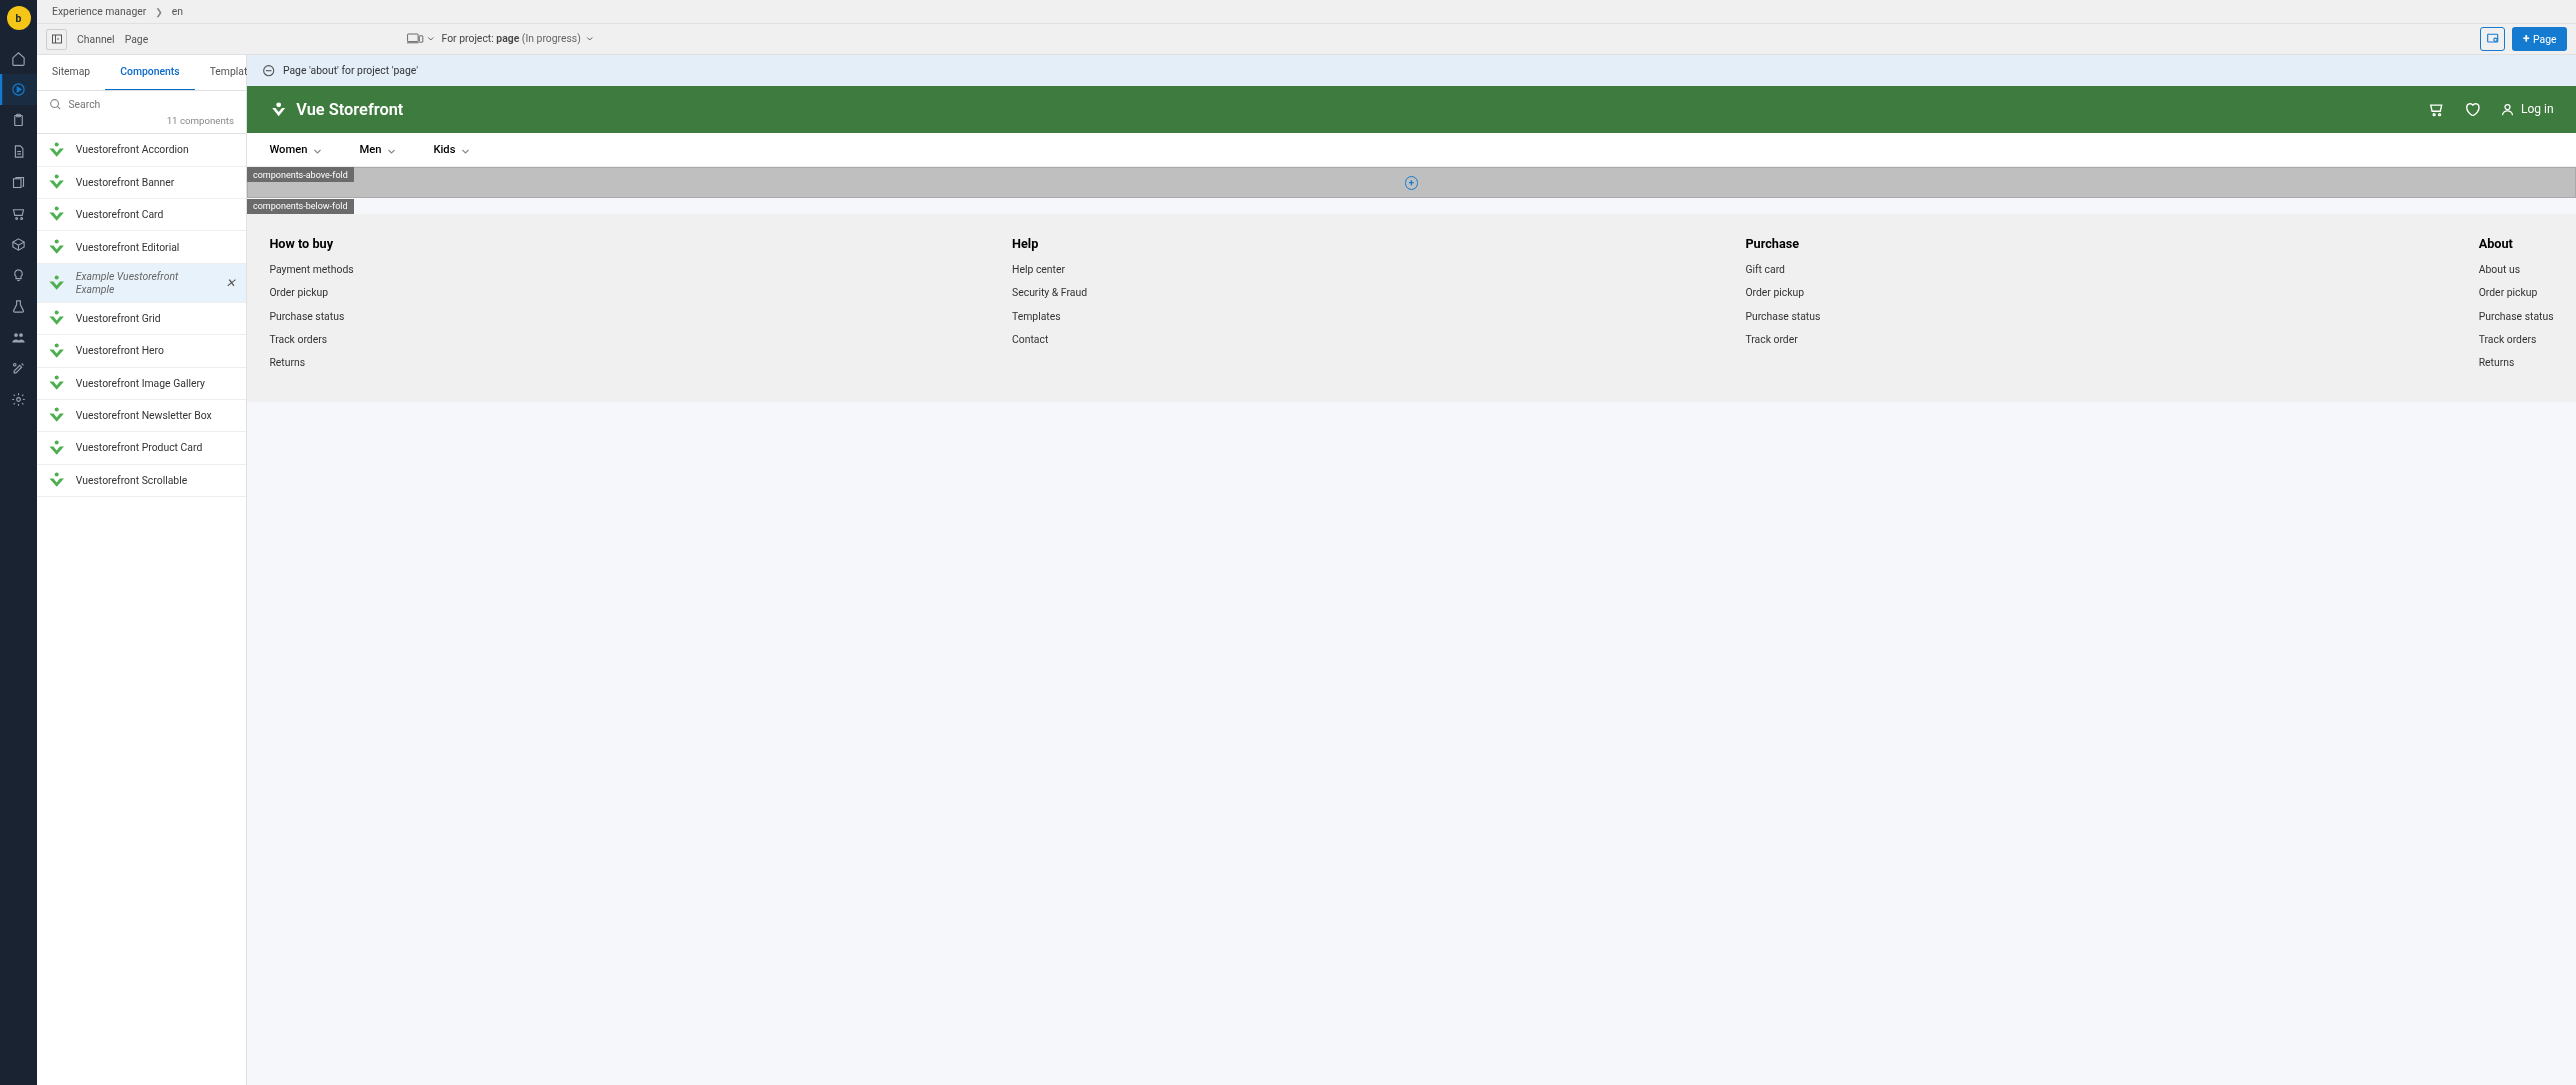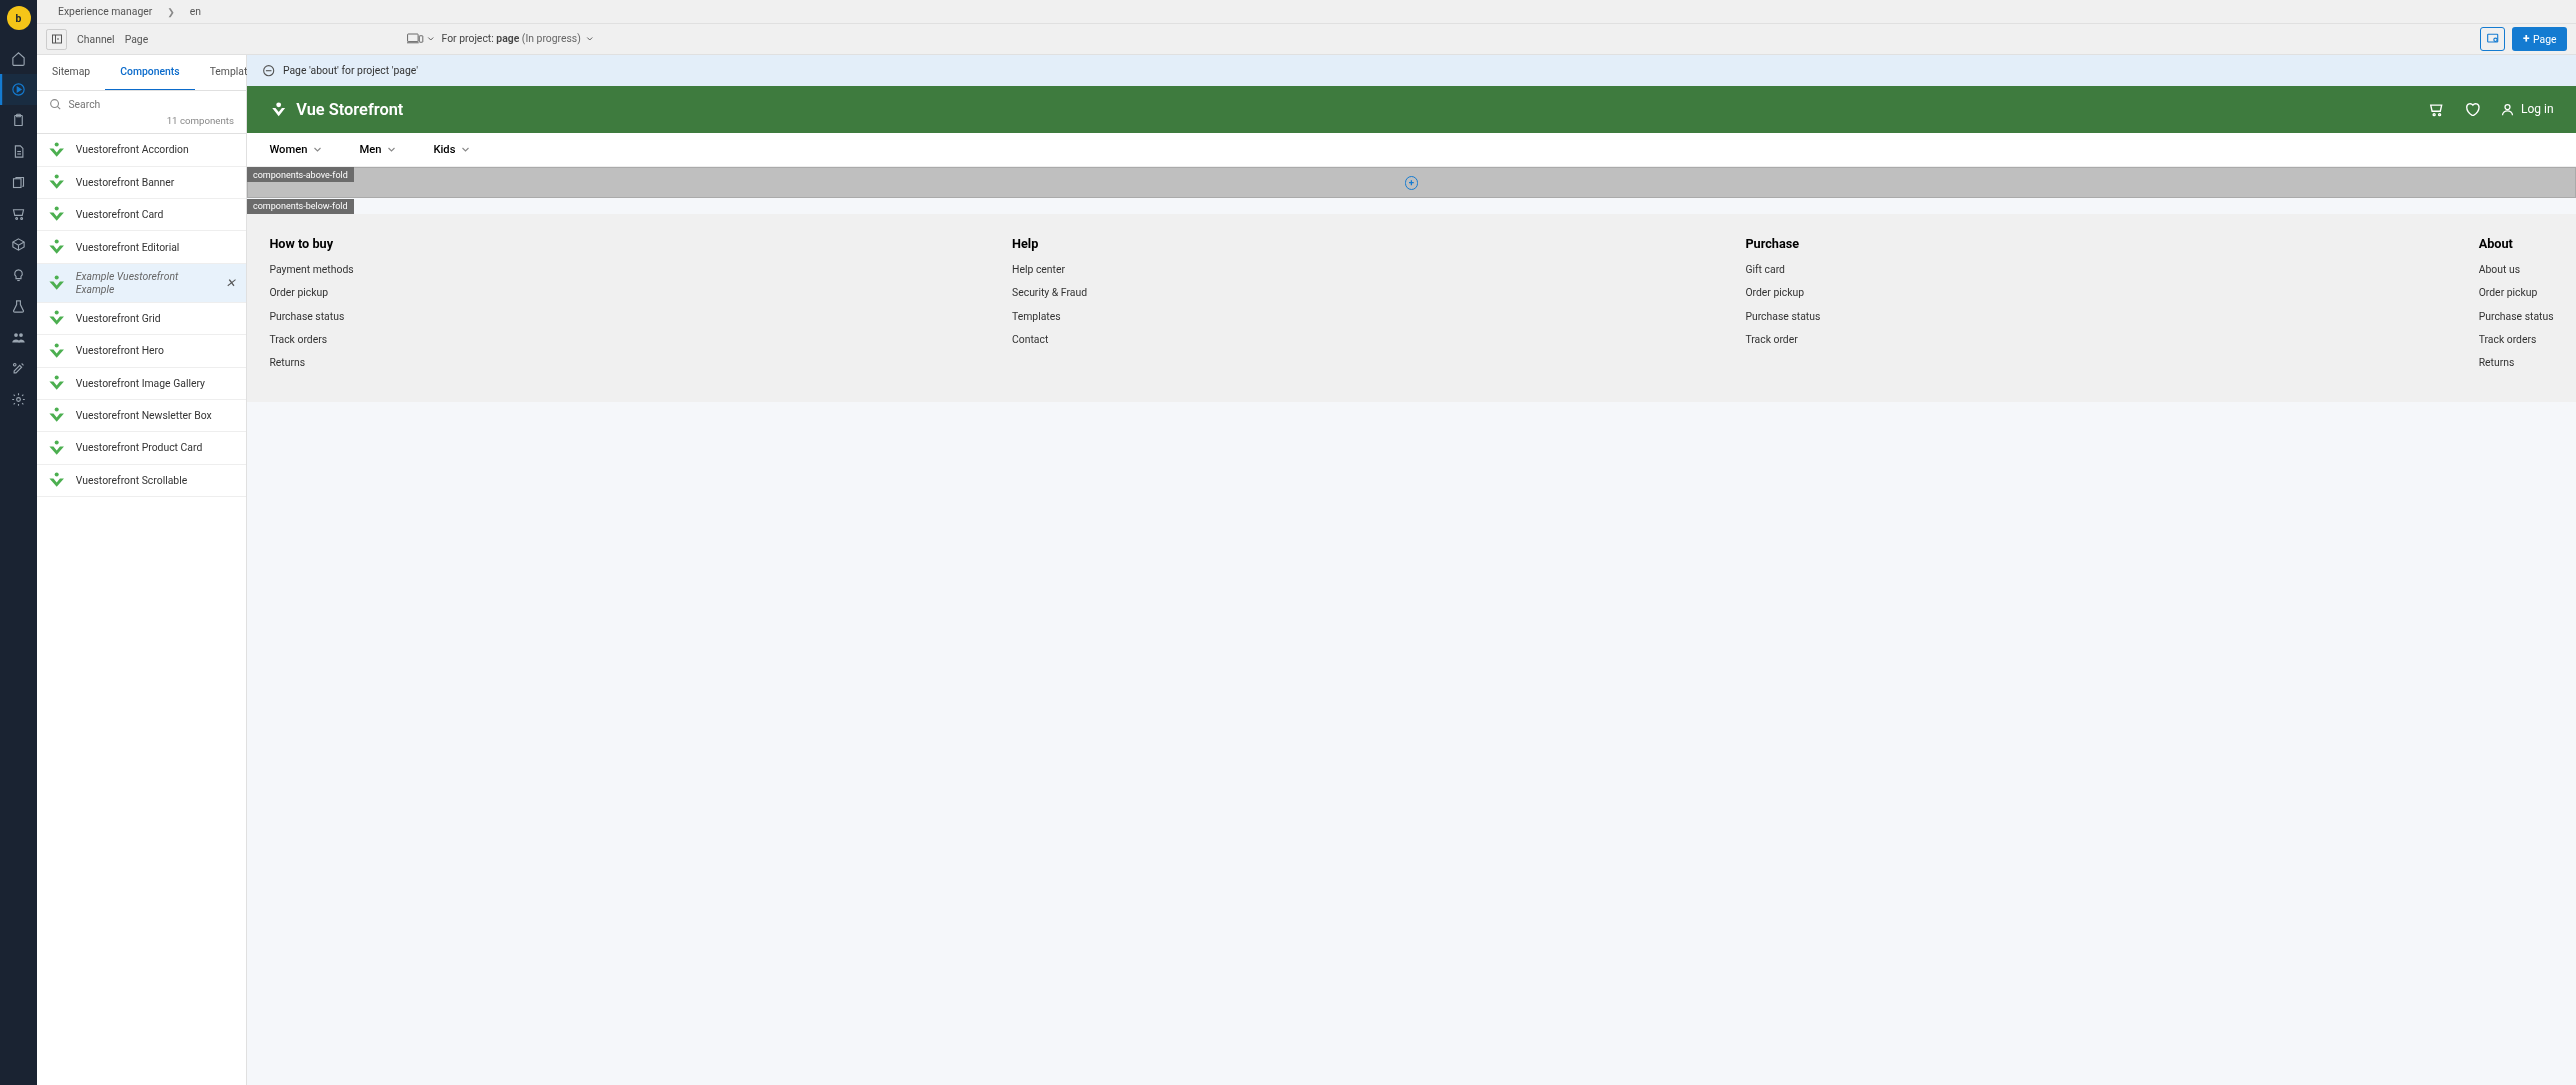--- a/index.html
+++ b/index.html
@@ -9,21 +9,21 @@
 .rail { width: 37px; background: #1a2332; display: flex; flex-direction: column; align-items: center; padding-top: 6px; flex-shrink: 0; }
 .rail-logo { width: 24px; height: 24px; background: #f5c518; border-radius: 50%; display: flex; align-items: center; justify-content: center; color: #1a2332; font-weight: bold; margin-bottom: 13.4px; font-size: 10.4px; }
 .rail-item { width: 37px; height: 31px; display: flex; align-items: center; justify-content: center; color: #9aa5b1; cursor: pointer; }
 .rail-item.active { color: #147bd1; background: rgba(20,123,209,0.1); box-shadow: inset 2.2px 0 0 #147bd1; }
 .rail-item svg { width: 15px; height: 15px; }
 
 .main { flex: 1; display: flex; flex-direction: column; overflow: hidden; }
 
 
 .breadcrumb { height: 24px; background: #f0f0f0; display: flex; align-items: center; padding: 0 15px; font-size: 10.4px; color: #333; gap: 9px; border-bottom: 0.7px solid #e0e0e0; }
-.breadcrumb span { color: #555; margin-left: 6px; }
+.breadcrumb span { color: #555; }
 .breadcrumb .chev { color: #888; font-size: 9px; }
 
 
 .toolbar { height: 31px; background: #f0f0f0; display: flex; align-items: center; padding: 0 9px; border-bottom: 0.7px solid #e0e0e0; gap: 10px; }
 .toolbar-btn { width: 21px; height: 21px; display: flex; align-items: center; justify-content: center; border: 0.7px solid #ccc; border-radius: 2.2px; cursor: pointer; }
 .toolbar-label { font-size: 10.4px; color: #555; cursor: pointer; }
 .toolbar-spacer1 { flex: 0 0 239px; }
 .toolbar-center { display: flex; align-items: center; gap: 7.5px; }
 .device-icon { display: flex; align-items: center; gap: 3px; cursor: pointer; }
 .project-label { font-size: 10.4px; color: #444; }
@@ -55,21 +55,21 @@
 .info-bar { background: #e3eef9; padding: 9px 15px; display: flex; align-items: center; gap: 7.5px; font-size: 10.4px; color: #333; }
 .info-bar svg { width: 13.4px; height: 13.4px; color: #555; }
 
 .vsf-header { background: #3e7b3e; color: white; padding: 13.4px 22.4px; display: flex; align-items: center; }
 .vsf-logo { display: flex; align-items: center; gap: 7.5px; font-size: 16.4px; font-weight: 600; }
 .vsf-logo svg { width: 19.4px; height: 19.4px; }
 .vsf-actions { margin-left: auto; display: flex; align-items: center; gap: 19.4px; }
 .vsf-login { display: flex; align-items: center; gap: 6px; font-size: 12px; cursor: pointer; }
 
 .vsf-nav { background: white; padding: 10.4px 22.4px; display: flex; gap: 37px; border-bottom: 0.7px solid #eee; }
-.vsf-nav-item { display: flex; align-items: center; gap: 6px; font-size: 11.2px; font-weight: 500; cursor: pointer; }
+.vsf-nav-item { display: flex; align-items: flex-end; gap: 6px; font-size: 11.2px; font-weight: 500; cursor: pointer; }
 .vsf-nav-item svg { width: 9px; height: 9px; color: #888; }
 
 .drop-zone { position: relative; }
 .zone-label { position: absolute; top: 0; left: 0; background: #6b6b6b; color: white; font-size: 9px; padding: 2.2px 6px; z-index: 2; }
 .zone-above { background: #bfbfbf; height: 31px; display: flex; align-items: center; justify-content: center; border: 0.7px solid #aaa; }
 .zone-above .add-circle { width: 13.4px; height: 13.4px; border: 1.5px solid #147bd1; border-radius: 50%; display: flex; align-items: center; justify-content: center; color: #147bd1; font-size: 9.7px; font-weight: bold; cursor: pointer; }
 .zone-below .zone-label { position: static; display: inline-block; }
 
 .footer { background: #f0f0f0; padding: 22.4px 22.4px; display: flex; justify-content: space-between; gap: 30px; }
 .footer-col h3 { font-size: 12.7px; margin-bottom: 12px; }

